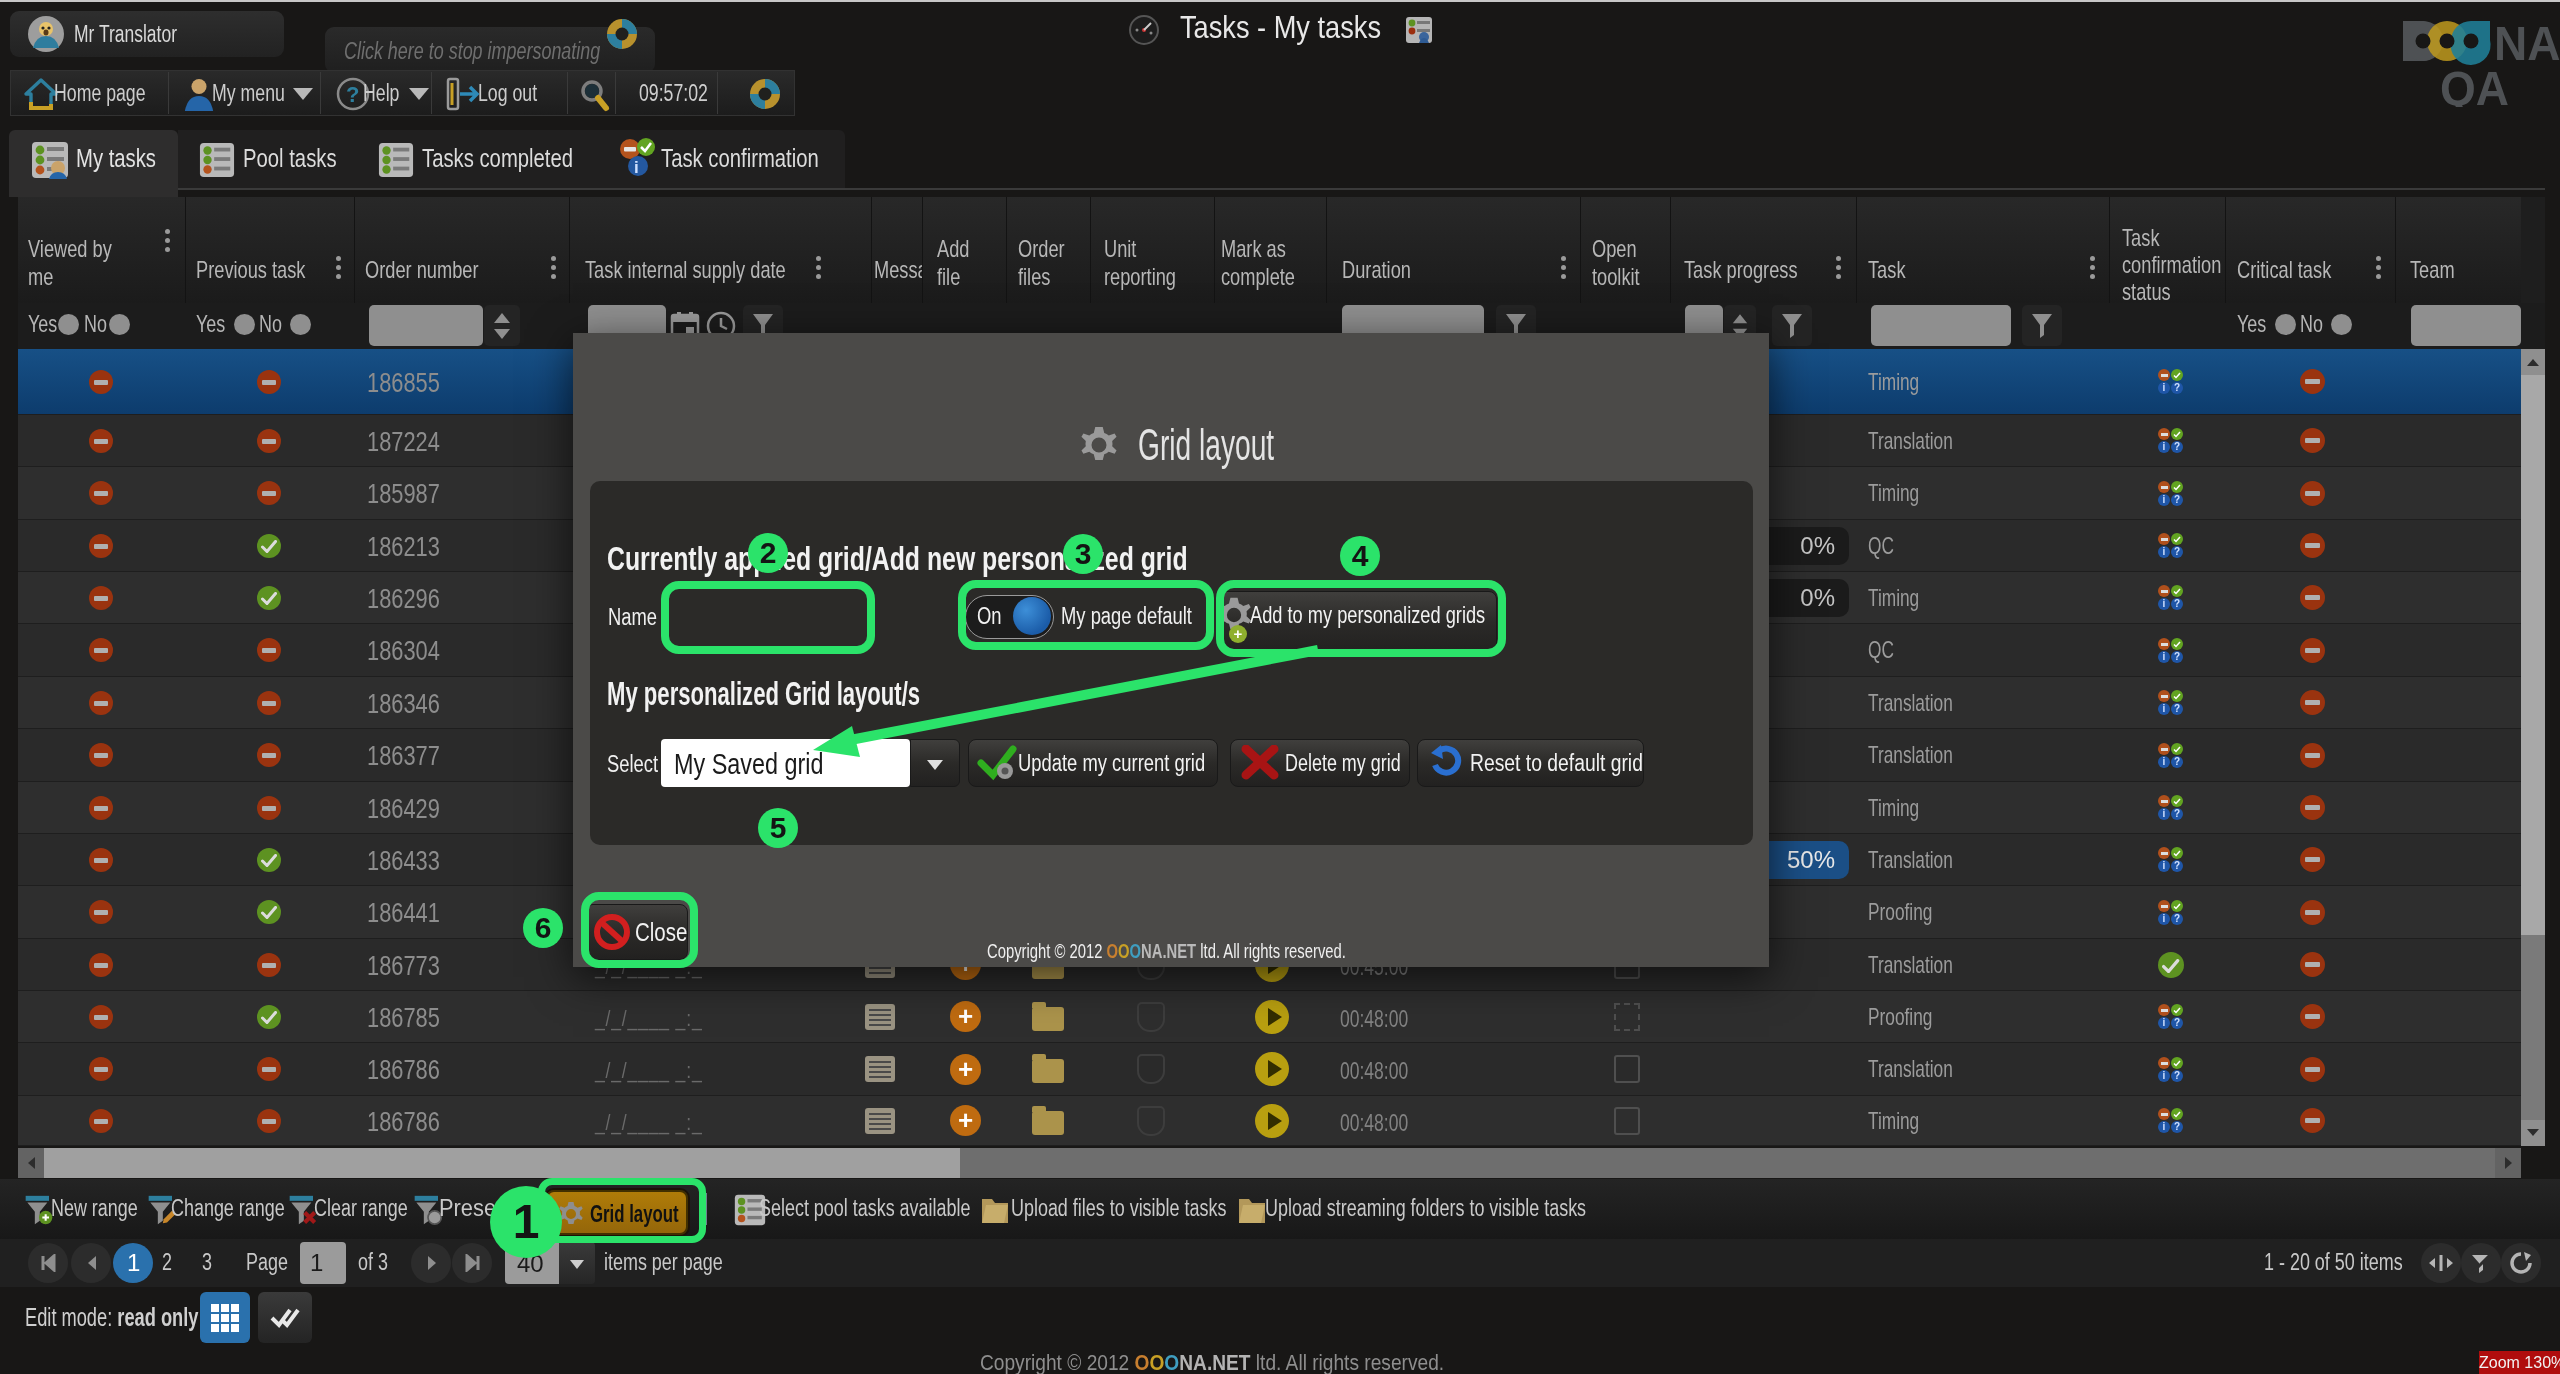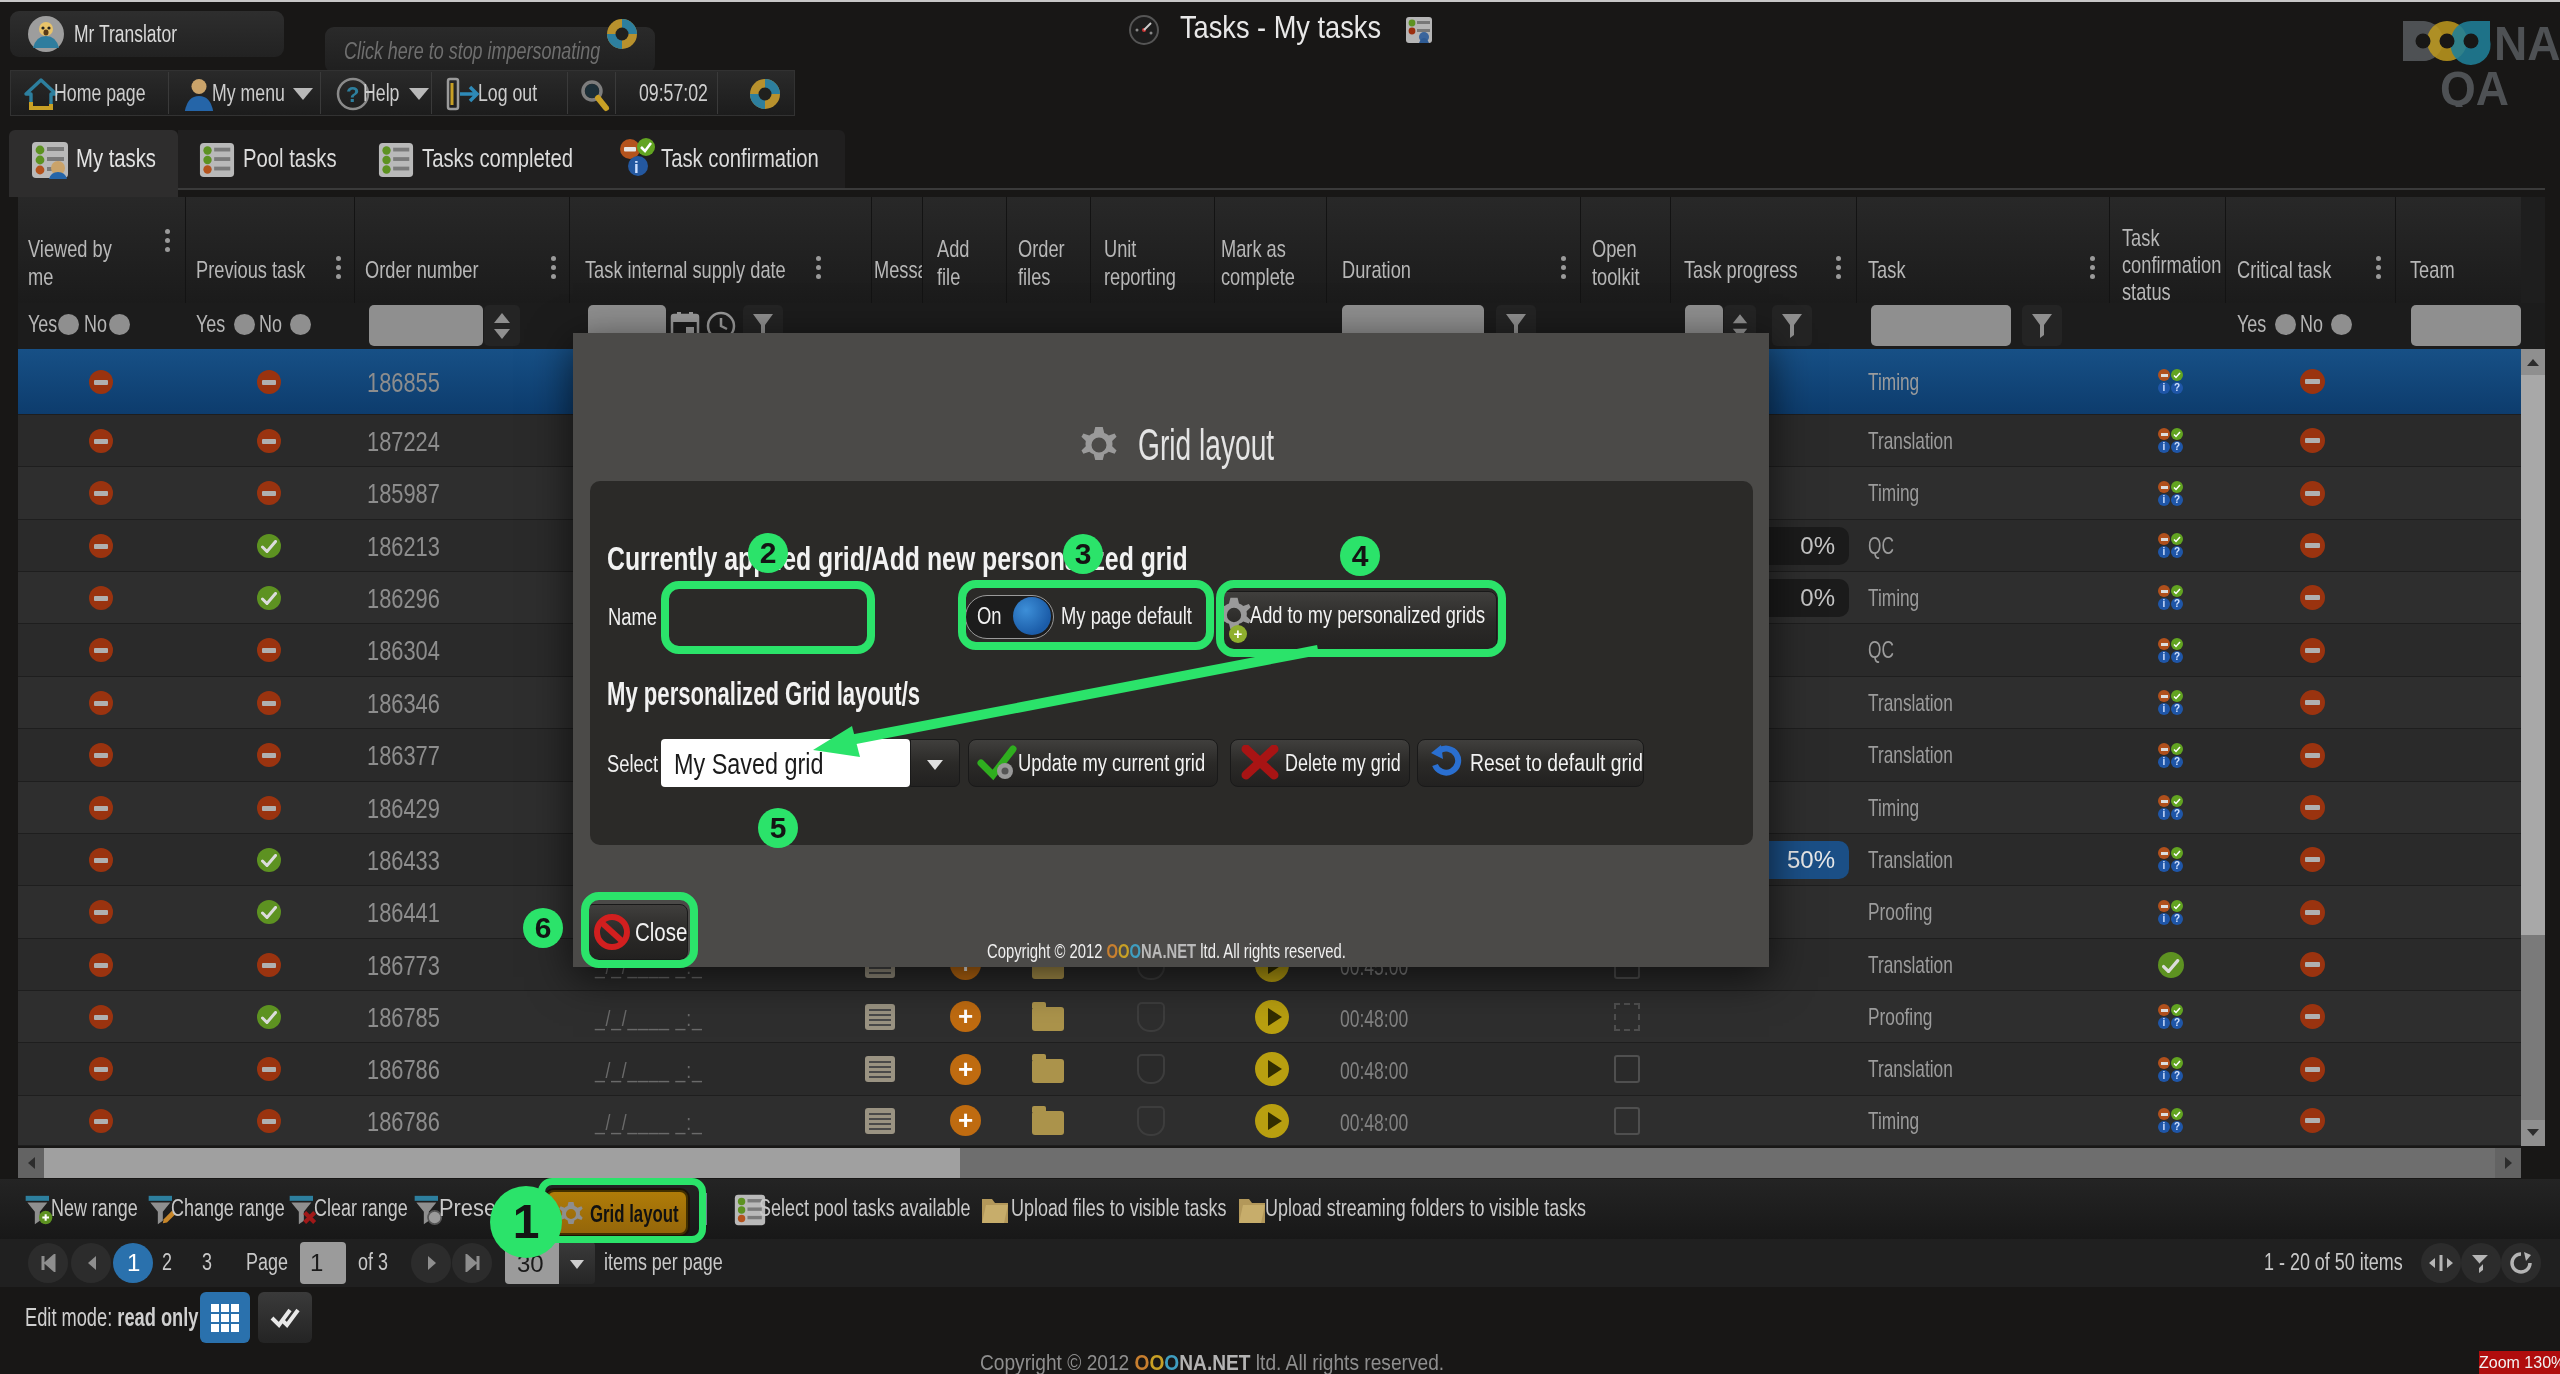--- a/index.html
+++ b/index.html
@@ -938,21 +938,21 @@
   <span class="pcirc" style="left:411px">
     <svg style="position:absolute;left:15px;top:11px" width="14" height="18" viewBox="0 0 14 18">
         <path d="M2 2 L10 9 L2 16 Z" fill="#8e8e8e"></path>
       </svg>
   </span>
   <span class="pcirc" style="left:452px">
     <svg style="position:absolute;left:12px;top:11px" width="18" height="18" viewBox="0 0 18 18">
         <path d="M14 2 L14 16 M3 2 L11 9 L3 16 Z" stroke="#8e8e8e" stroke-width="3" fill="#8e8e8e"></path>
       </svg>
   </span>
-  <span style="position:absolute;left:505px;top:3px;width:54px;height:42px;background:#9b9b9b;border-radius:4px 0 0 4px;color:#1a1a1a;font-size:24px;padding:8px 0 0 12px">30</span>
+  <span style="position:absolute;left:505px;top:3px;width:54px;height:42px;background:#9b9b9b;border-radius:4px 0 0 4px;color:#1a1a1a;font-size:24px;padding:8px 0 0 12px">40</span>
   <span style="position:absolute;left:559px;top:3px;width:36px;height:42px;background:linear-gradient(#3a3a3a,#262626);border-radius:0 4px 4px 0">
     <svg style="position:absolute;left:10px;top:17px" width="16" height="11" viewBox="0 0 16 11">
         <path d="M1 1 L15 1 L8 10 Z" fill="#cfcfcf"></path>
       </svg>
   </span>
   <span class="ptxt" style="left:604px">items per page</span>
   <span class="ptxt" style="left:2264px">1 - 20 of 50 items</span>
   <span class="pcirc" style="left:2421px">
     <svg style="position:absolute;left:7px;top:11px" width="26" height="18" viewBox="0 0 26 18">
         <path d="M1 9 L7 4 L7 14 Z M25 9 L19 4 L19 14 Z" fill="#b5b5b5"></path>

